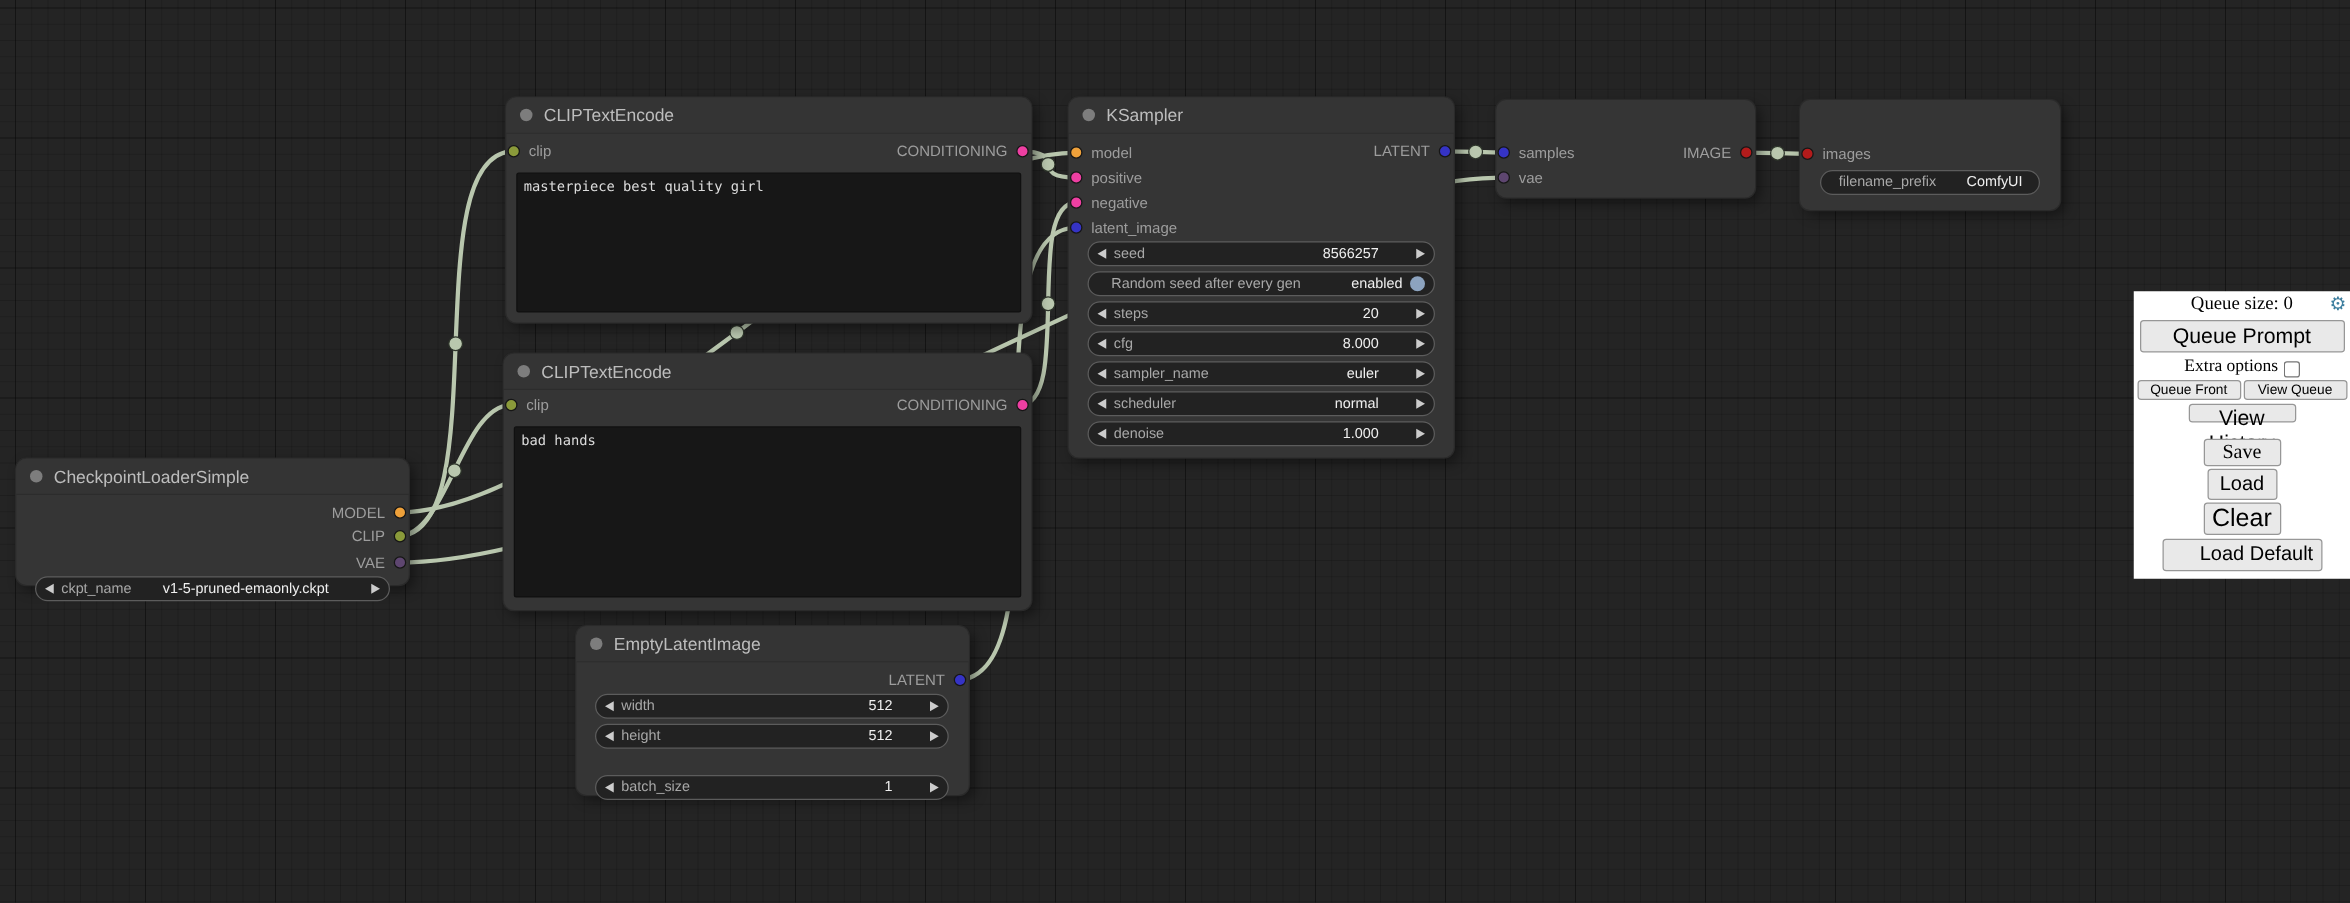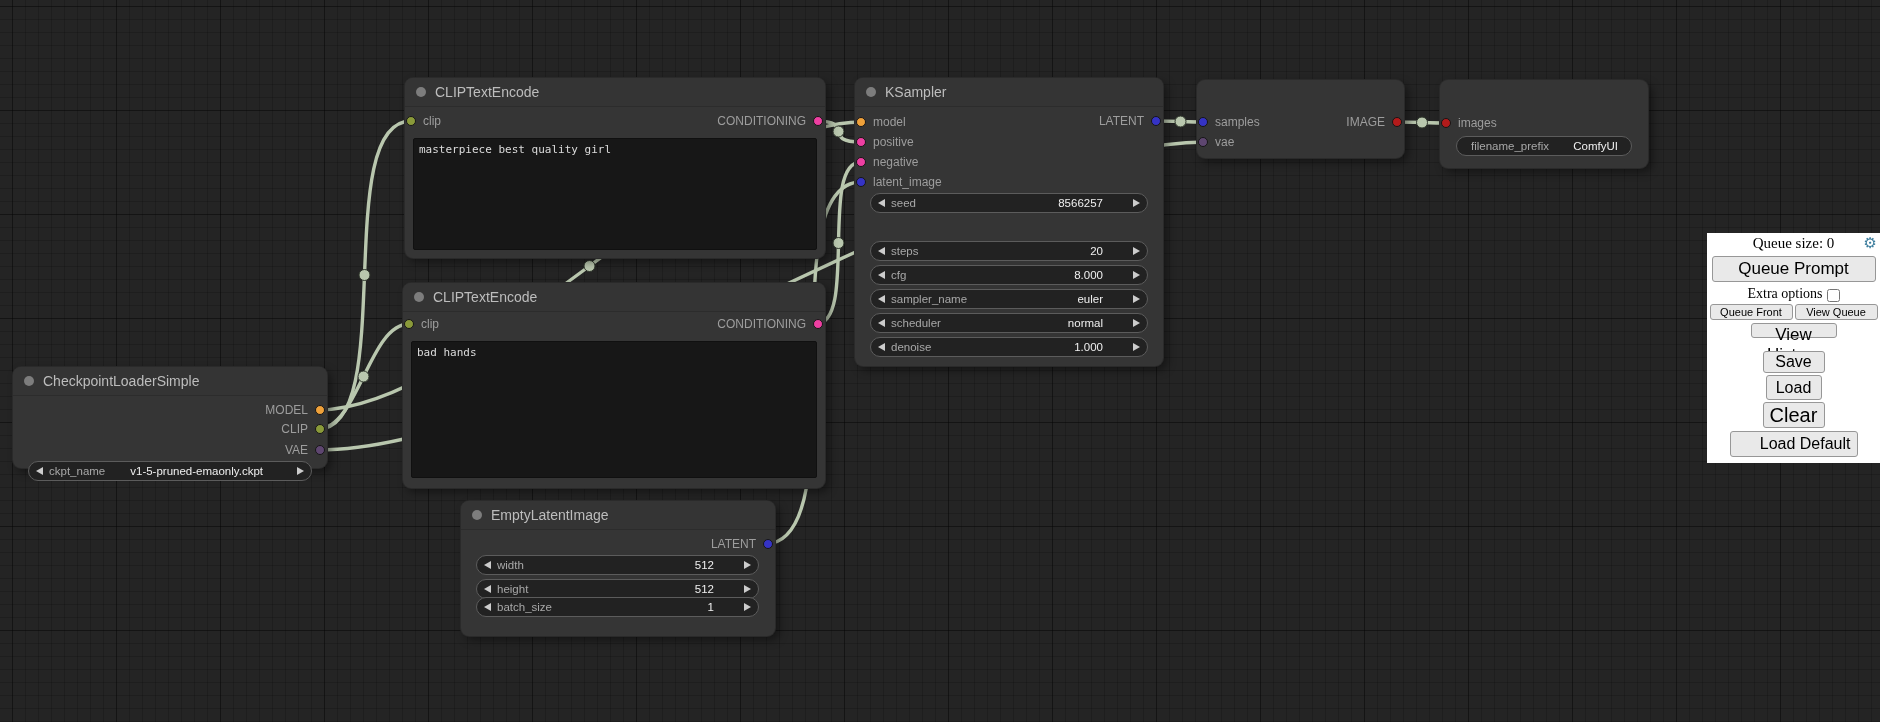--- a/index.html
+++ b/index.html
@@ -63,21 +63,21 @@
     font-family:"Liberation Sans", sans-serif;background:#e9e9e9;
     border:1px solid #979797;border-radius:3px;color:#000;cursor:pointer;
     display:block;text-align:center;
   }
   .qp{width:164px;height:26px;font-size:17px;margin-top:2px;}
   .extra{display:flex;align-items:flex-end;gap:4px;font-size:14px;height:18px;margin-top:2px;}
   .extra input{width:13px;height:13px;margin:0;}
   .qsmallrow{display:flex;gap:2px;width:168px;margin-top:2px;}
   .qsm{font-size:11px;height:16px;flex:1;padding:0;}
   .qvh{font-size:17px;height:15px;width:86px;margin-top:3px;}
-  .qsave{font-size:16px;height:22px;width:62px;margin-top:13px;}
+  .qsave{font-size:16px;height:22px;width:62px;margin-top:13px;font-family:Liberation Serif, serif;}
   .qload{font-size:16px;height:25px;width:56px;margin-top:2px;}
   .qclear{font-size:20px;height:26px;width:62px;margin-top:2px;}
   .qdefault{font-size:16px;height:26px;width:128px;margin-top:3px;text-align:right;}
 </style>
 </head>
 <body>
 
 <svg id="wires">
   <path class="wire" d="M318,410 C472,410 707,122 861,122" style="stroke: rgb(185, 199, 174);"></path>
   <path class="wire" d="M318,429 C399,429 330,121 411,121" style="stroke: rgb(185, 199, 174);"></path>
@@ -180,20 +180,25 @@
     <span>LATENT</span>
     <span class="pdot" style="background-color: rgb(53, 51, 197);"></span>
   </div>
 
   <div class="widget" style="left:15px;top:115px;width:278px;">
     <span class="arr-l"></span>
     <span class="wlabel">seed</span>
     <span class="wvalue" style="margin-right:24px;">8566257</span>
     <span class="arr-r"></span>
   </div>
+  <div class="widget" style="left:15px;top:139px;width:278px;padding-left:18px;">
+    <span class="wlabel">Random seed after every gen</span>
+    <span class="wvalue">enabled</span>
+    <span class="toggle-dot" style="background-color: rgb(140, 163, 191);"></span>
+  </div>
   <div class="widget" style="left:15px;top:163px;width:278px;">
     <span class="arr-l"></span>
     <span class="wlabel">steps</span>
     <span class="wvalue" style="margin-right:24px;">20</span>
     <span class="arr-r"></span>
   </div>
   <div class="widget" style="left:15px;top:187px;width:278px;">
     <span class="arr-l"></span>
     <span class="wlabel">cfg</span>
     <span class="wvalue" style="margin-right:24px;">8.000</span>
@@ -233,21 +238,21 @@
     <span class="wlabel">width</span>
     <span class="wvalue" style="margin-right:24px;">512</span>
     <span class="arr-r"></span>
   </div>
   <div class="widget" style="left:15px;top:78px;width:283px;">
     <span class="arr-l"></span>
     <span class="wlabel">height</span>
     <span class="wvalue" style="margin-right:24px;">512</span>
     <span class="arr-r"></span>
   </div>
-  <div class="widget" style="left:15px;top:96px;width:283px;">
+  <div class="widget" style="left:15px;top:119px;width:283px;">
     <span class="arr-l"></span>
     <span class="wlabel">batch_size</span>
     <span class="wvalue" style="margin-right:24px;">1</span>
     <span class="arr-r"></span>
   </div>
 </div>
 
 <div class="node" style="left:1197px;top:80px;width:207px;height:78px;">
   <div class="port in" style="top:34px;">
     <span class="pdot" style="background-color: rgb(53, 51, 197);"></span>

